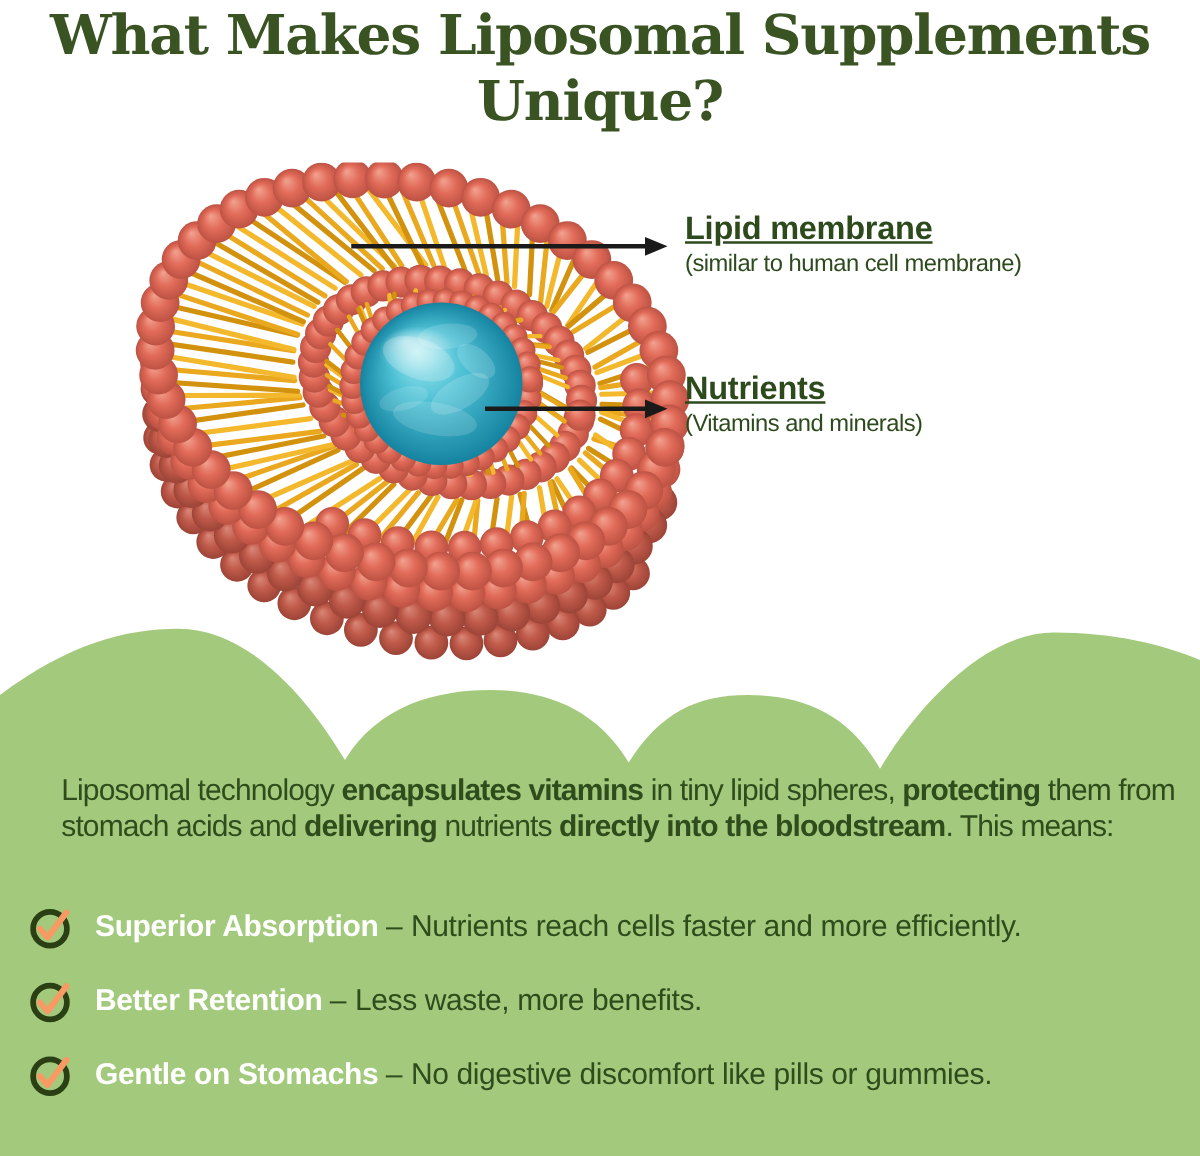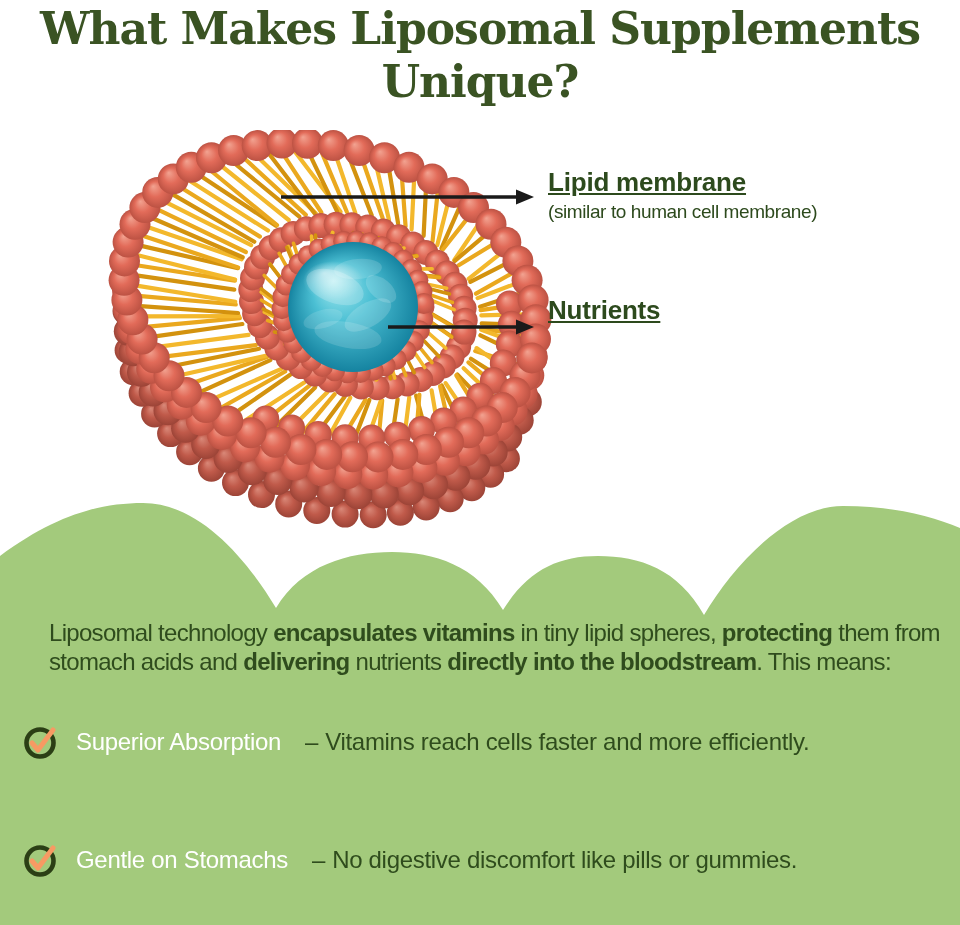--- a/index.html
+++ b/index.html
@@ -23,21 +23,21 @@
 
   #intro{position:absolute;left:25px;top:618px;width:912px;font-size:24px;line-height:29px;
          letter-spacing:-0.7px;color:var(--bodyGreen);margin-left:24px;}
   #intro .b{font-weight:700;}
 
   .benefit{position:absolute;left:22px;display:flex;align-items:center;gap:16px;height:40px;}
   #benefit-0{top:722px;}
   #benefit-1{top:781px;}
   #benefit-2{top:840px;gap:16px;}
   .benefit .txt{font-size:24px;letter-spacing:-0.3px;color:var(--bodyGreen);white-space:nowrap;}
-  .benefit .hd{font-weight:400;color:var(--benefitWhite);margin-right:24px;}
+  .benefit .hd{font-weight:700;color:var(--benefitWhite);margin-right:6px;}
   .benefit .dash{margin-right:7px;}
 </style>
 </head>
 <body>
 
 <div id="canvas">
 
   <div id="title">What Makes Liposomal Supplements Unique?</div>
 
   <svg id="liposome" width="460" height="420" viewBox="0 0 460 420">
@@ -468,38 +468,46 @@
       <path d="M516 319.5 L534 327 L516 334.5 Z" style="fill:var(--arrowBlack)"></path>
     </g>
   </svg>
 
   <div class="callout" id="callout-lipid">
     <div class="hd">Lipid membrane</div>
     <div class="sub">(similar to human cell membrane)</div>
   </div>
   <div class="callout" id="callout-nutrients">
     <div class="hd">Nutrients</div>
+    <div class="sub">(Vitamins and minerals)</div>
   </div>
 
   <svg id="wave" width="960" height="430" viewBox="0 0 960 430">
     <path id="wave-path" d="M0 61 C 55 20 100 8 143 8 C 196 8 243 58 276 113 C 302 70 348 57 392 57
              C 434 57 476 70 503 115 C 528 75 558 61 598 61 C 640 61 678 74 704 120
              C 734 70 788 11 843 11 C 892 11 932 21 960 33 L 960 430 L 0 430 Z" style="fill:var(--sectionGreen)"></path>
   </svg>
 
   <div id="intro"><span>Liposomal technology </span><span class="b">encapsulates vitamins</span><span> in tiny lipid spheres, </span><span class="b">protecting</span><span> them from stomach acids and </span><span class="b">delivering</span><span> nutrients </span><span class="b">directly into the bloodstream</span><span>. This means:</span></div>
 
   <div class="benefit" id="benefit-0">
     <svg class="chk" width="38" height="38" viewBox="0 0 38 38">
       <circle cx="18" cy="20" r="13.5" fill="none" style="stroke:var(--checkCircle);stroke-width:4.6"></circle>
       <path d="M10 20 L16 27 L31 7" fill="none" style="stroke:var(--checkOrange);stroke-width:5;stroke-linecap:round;stroke-linejoin:round"></path>
     </svg>
-    <div class="txt"><span class="hd">Superior Absorption</span><span class="dash">–</span><span>Vitamins reach cells faster and more efficiently.</span></div>
+    <div class="txt"><span class="hd">Superior Absorption</span><span class="dash">–</span><span>Nutrients reach cells faster and more efficiently.</span></div>
   </div>
 
+  <div class="benefit" id="benefit-1">
+    <svg class="chk" width="38" height="38" viewBox="0 0 38 38">
+      <circle cx="18" cy="20" r="13.5" fill="none" style="stroke:var(--checkCircle);stroke-width:4.6"></circle>
+      <path d="M10 20 L16 27 L31 7" fill="none" style="stroke:var(--checkOrange);stroke-width:5;stroke-linecap:round;stroke-linejoin:round"></path>
+    </svg>
+    <div class="txt"><span class="hd">Better Retention</span><span class="dash">–</span><span>Less waste, more benefits.</span></div>
+  </div>
 
   <div class="benefit" id="benefit-2">
     <svg class="chk" width="38" height="38" viewBox="0 0 38 38">
       <circle cx="18" cy="20" r="13.5" fill="none" style="stroke:var(--checkCircle);stroke-width:4.6"></circle>
       <path d="M10 20 L16 27 L31 7" fill="none" style="stroke:var(--checkOrange);stroke-width:5;stroke-linecap:round;stroke-linejoin:round"></path>
     </svg>
     <div class="txt"><span class="hd">Gentle on Stomachs</span><span class="dash">–</span><span>No digestive discomfort like pills or gummies.</span></div>
   </div>
 
 </div>

